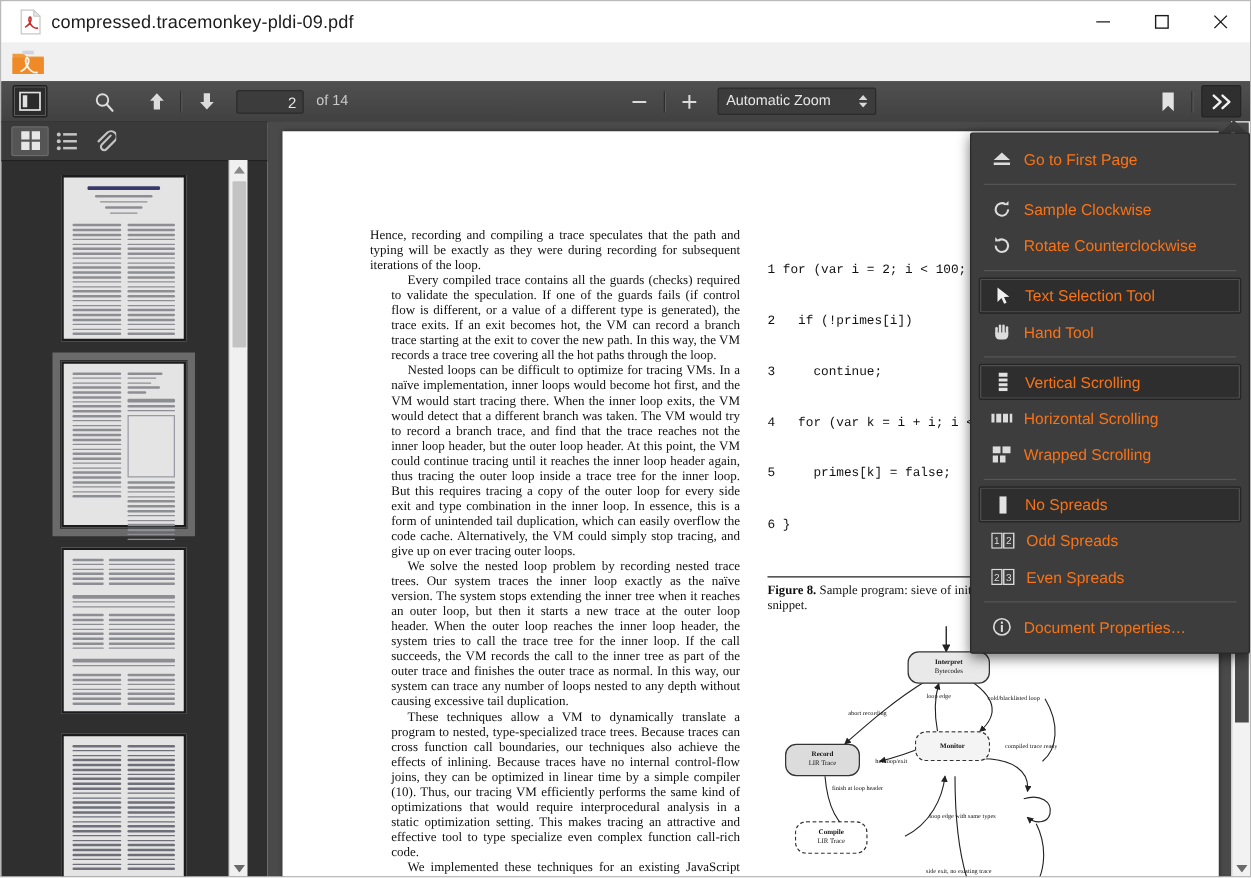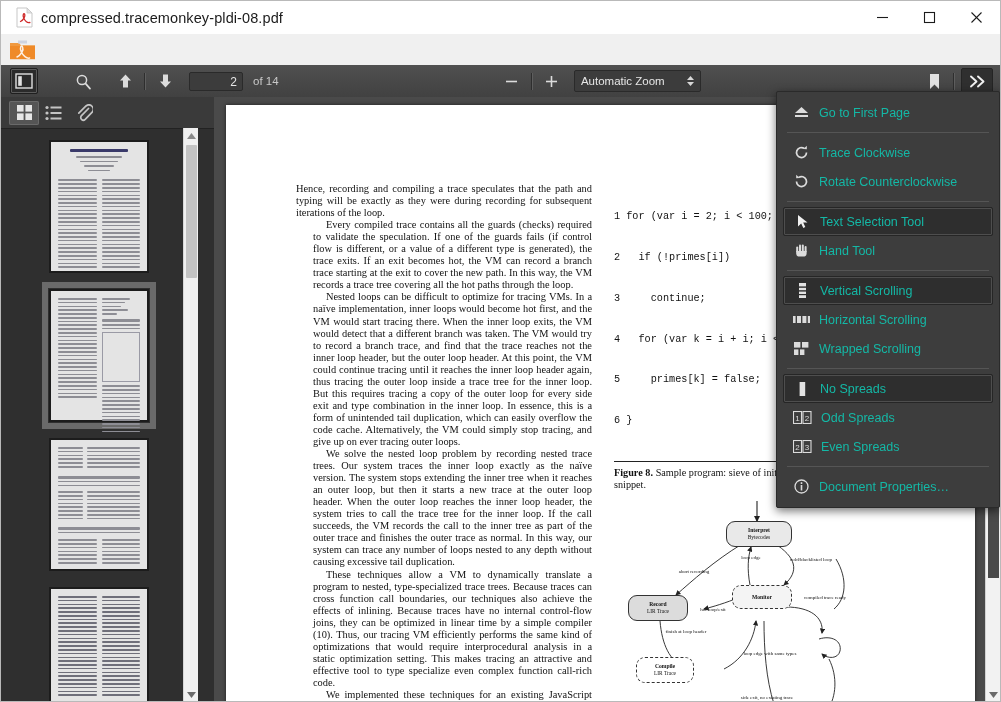--- a/index.html
+++ b/index.html
@@ -107,43 +107,43 @@
   .elab{position:absolute;font-family:"Liberation Serif", serif;font-size:5px;
         color:#111;text-align:center;line-height:6px;}
 
   
   .vscroll{position:absolute;right:0;top:96px;width:14px;height:605px;background:#f2f2f2;
            border-left:1px solid #d2d2d2;}
   .vthumb{position:absolute;left:2px;top:1px;width:11px;height:480px;background:#4a4a4a;}
   .vdown{position:absolute;left:0;bottom:0;width:14px;height:15px;display:flex;align-items:center;justify-content:center;}
 
   
-  .menu{position:absolute;left:775px;top:90px;width:222px;
+  .menu{position:absolute;left:775px;top:105px;width:222px;
         background:#3d3d3d;border:1px solid #2a2a2a;border-radius:2px;
-        box-shadow:0 3px 10px rgba(0,0,0,.55);padding:6px 0;z-index:70;color:#14b8a6;}
+        box-shadow:0 3px 10px rgba(0,0,0,.55);padding:6px 0;z-index:70;color:#f97316;}
   .mi{height:29px;display:flex;align-items:center;padding:0 10px;font-size:12.5px;
       gap:9px;margin:0 6px;border-radius:2px;}
   .mi.sel{background:#2e2e2e;border:1px solid #262626;box-shadow:inset 0 0 0 1px #4e4e4e;height:27px;}
   .mi .mico{width:17px;height:16px;display:flex;align-items:center;justify-content:center;flex:none;}
   .mdiv{height:1px;background:#555;margin:5px 10px;}
 </style>
 </head>
 <body>
 
 <div class="app">
 
   <div class="titlebar">
     <div class="tb-icon">
       <svg width="19" height="21" viewBox="0 0 19 21">
         <path d="M2 1 h10 l5 5 v14 H2 Z" fill="#fff" stroke="#c7c7c7" stroke-width="1"></path>
         <path d="M12 1 l5 5 h-5 Z" fill="#e3e3e3" stroke="#c7c7c7" stroke-width=".8"></path>
         <path d="M5.5 14.5 c3-1.5 5-5 4.2-7.2 -0.8-2 -2.4 0.6 -1 3.6 1.4 3 4 5.2 6.2 4.6" fill="none" stroke="#cf2b2b" stroke-width="1.3" stroke-linecap="round"></path>
       </svg>
     </div>
-    <div class="tb-title">compressed.tracemonkey-pldi-08.pdf</div>
+    <div class="tb-title">compressed.tracemonkey-pldi-09.pdf</div>
     <div class="winctl">
       <div class="wbtn">
         <svg width="13" height="13" viewBox="0 0 13 13">
             <line x1="1" y1="6.5" x2="12" y2="6.5" stroke="#1b1b1b" stroke-width="1.1"></line>
           </svg>
       </div>
       <div class="wbtn">
         <svg width="13" height="13" viewBox="0 0 13 13">
             <rect x="1.5" y="1.5" width="10" height="10" fill="none" stroke="#1b1b1b" stroke-width="1.1"></rect>
           </svg>
@@ -654,21 +654,21 @@
 
     <div class="mdiv"></div>
 
     <div class="mi">
       <span class="mico">
         <svg width="15" height="15" viewBox="0 0 15 15">
             <path d="M12.5 7.5 a5 5 0 1 1 -2.2 -4.1" fill="none" stroke="#dcdcdc" stroke-width="1.7"></path>
             <path d="M12.8 0.8 L12.8 4.2 L9.4 4.0 Z" fill="#dcdcdc"></path>
           </svg>
       </span>
-      <span>Trace Clockwise</span>
+      <span>Sample Clockwise</span>
     </div>
 
     <div class="mi">
       <span class="mico">
         <svg width="15" height="15" viewBox="0 0 15 15">
             <path d="M2.5 7.5 a5 5 0 1 0 2.2 -4.1" fill="none" stroke="#dcdcdc" stroke-width="1.7"></path>
             <path d="M2.2 0.8 L2.2 4.2 L5.6 4.0 Z" fill="#dcdcdc"></path>
           </svg>
       </span>
       <span>Rotate Counterclockwise</span>

